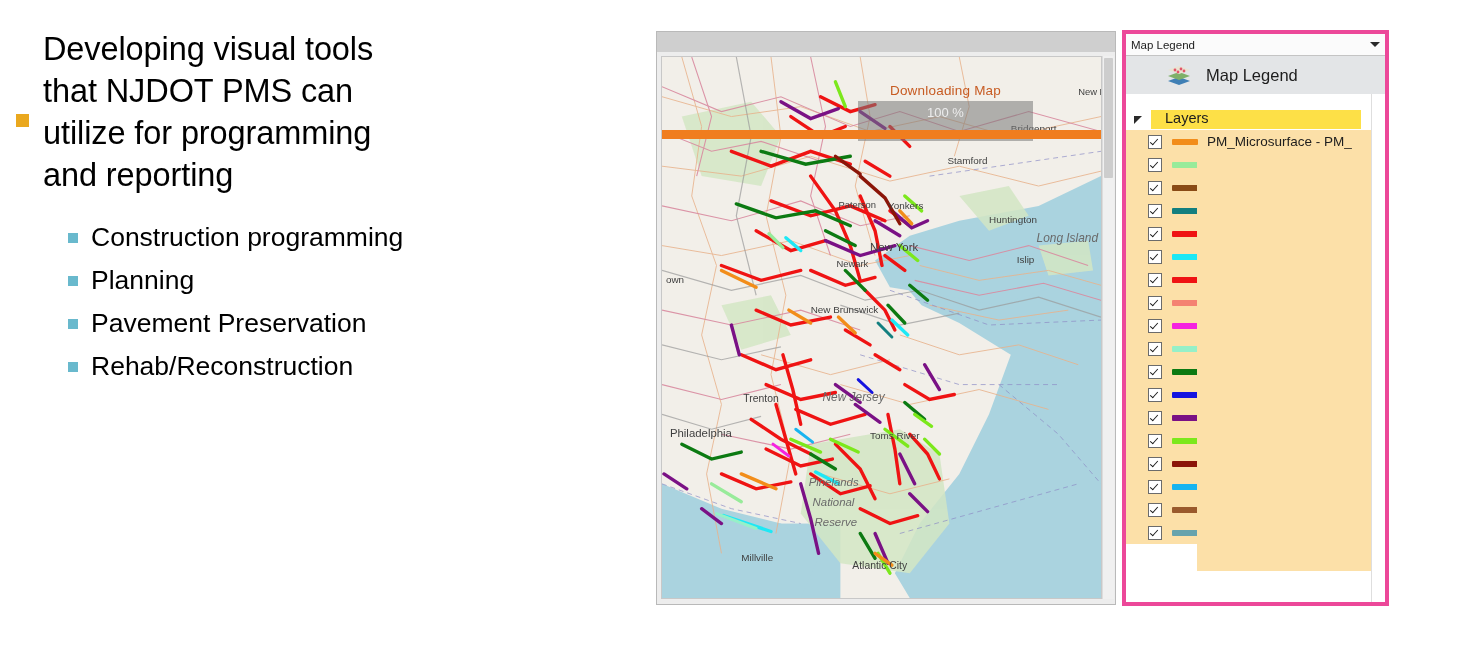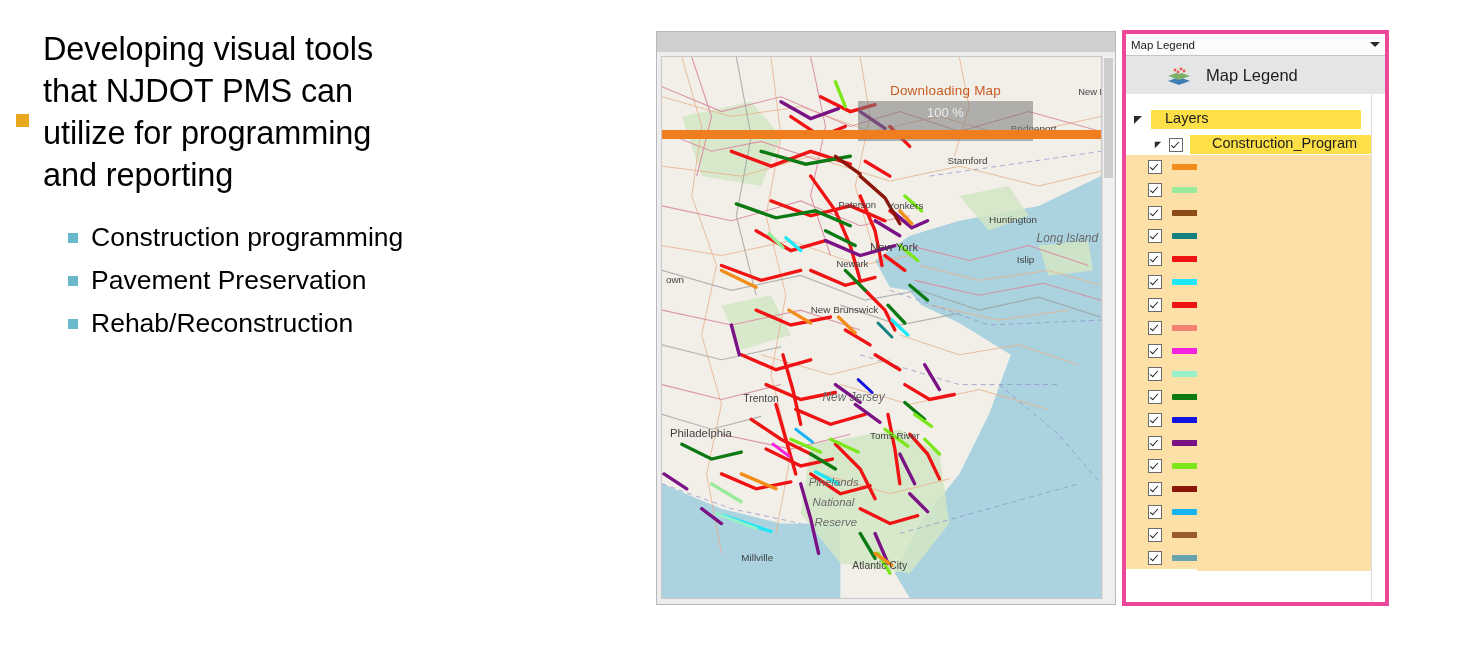--- a/index.html
+++ b/index.html
@@ -112,20 +112,24 @@
 
   <div class="bullets">
     <div class="b1">
       <span class="mark"></span>
       <span class="txt">Developing visual tools that NJDOT PMS can utilize for programming and reporting</span>
     </div>
     <div class="sublist">
       <div class="b2">
         <span class="mark"></span>
         <span class="txt">Construction programming</span>
+      </div>
+      <div class="b2">
+        <span class="mark"></span>
+        <span class="txt">Planning</span>
       </div>
       <div class="b2">
         <span class="mark"></span>
         <span class="txt">Pavement Preservation</span>
       </div>
       <div class="b2">
         <span class="mark"></span>
         <span class="txt">Rehab/Reconstruction</span>
       </div>
     </div>
@@ -371,27 +375,20 @@
     <div class="dockbody">
       <div class="legendfill"></div>
 
       <div class="treerow" style="padding-left:8px;">
         <span class="tri open"></span>
         <div class="grayfill" style="width:196px;margin-left:9px;">
           <span class="t">Layers</span>
         </div>
       </div>
 
-      <div class="treerow" style="padding-left:28px;margin-top:4px;">
-        <span class="tri open" style="transform:scale(.8);"></span>
-        <span class="chk" style="margin-left:7px;"></span>
-        <div class="grayfill" style="width:168px;margin-left:7px;padding-left:22px;">
-          <span class="t">Construction_Program</span>
-        </div>
-      </div>
 
       <div id="legend-rows">
           <div class="layerrow">
             <span class="chk"></span>
             <span class="swatch" style="background: rgb(242, 141, 26);"></span>
             <span class="lname">PM_Microsurface - PM_</span>
           </div>
           <div class="layerrow">
             <span class="chk"></span>
             <span class="swatch" style="background: rgb(152, 235, 154);"></span>

